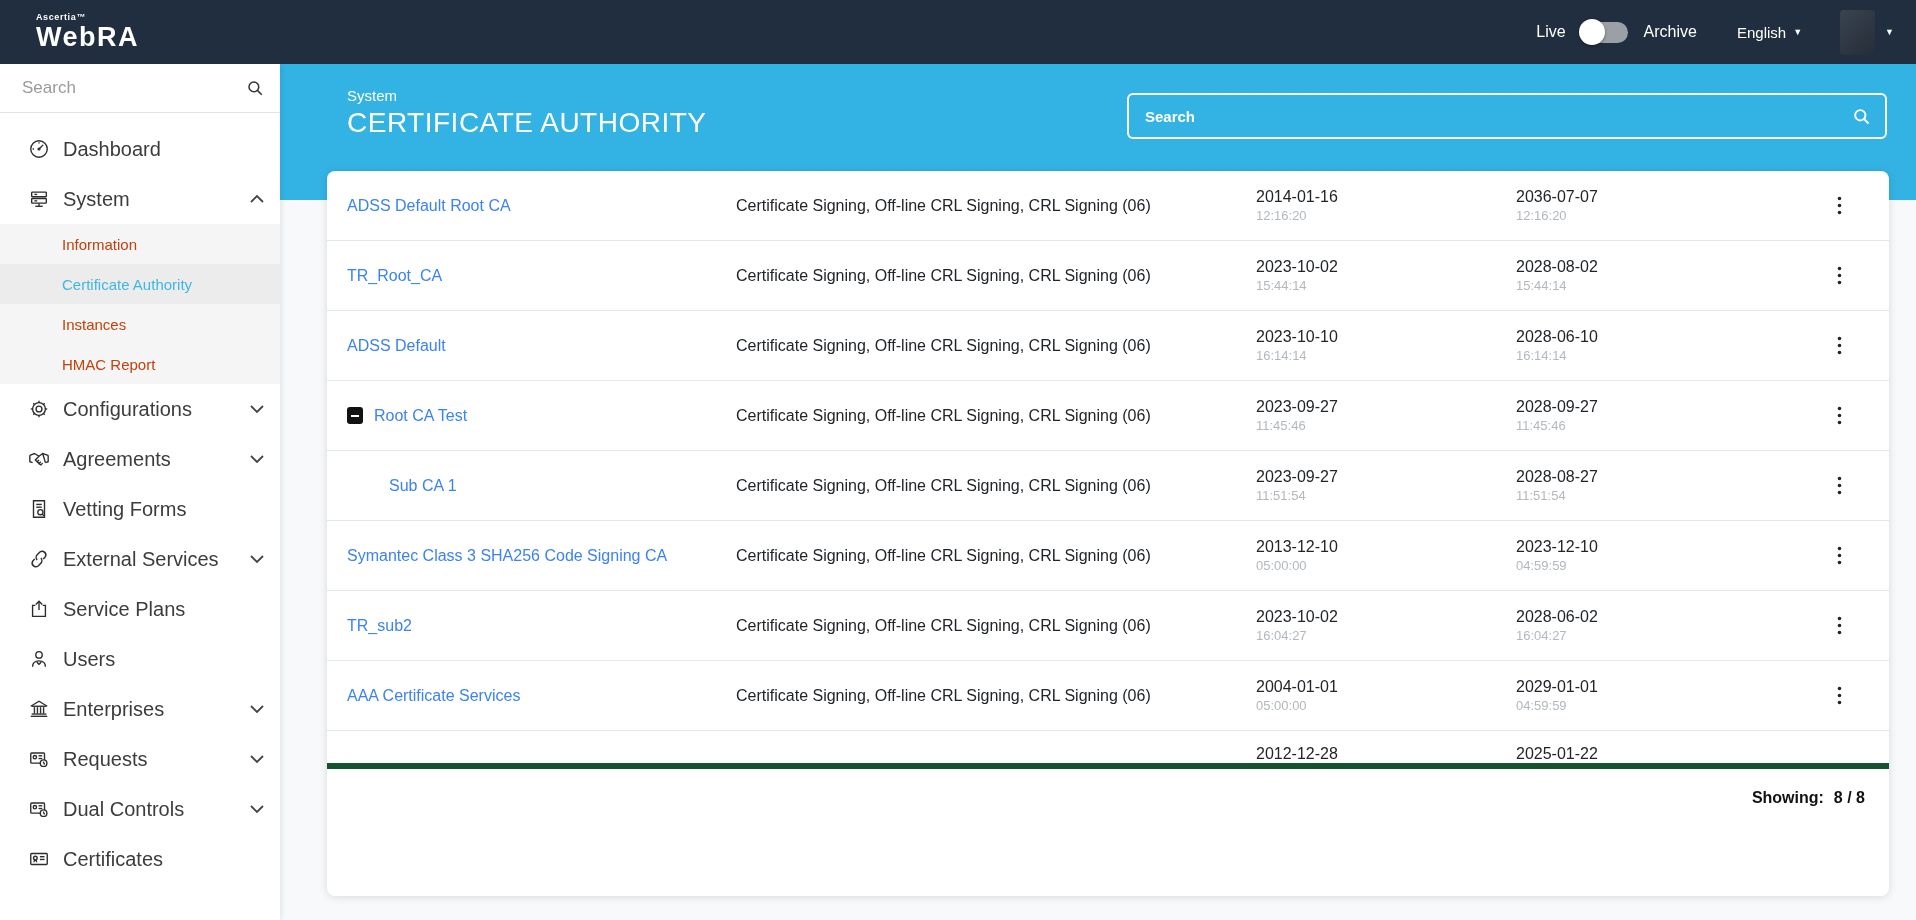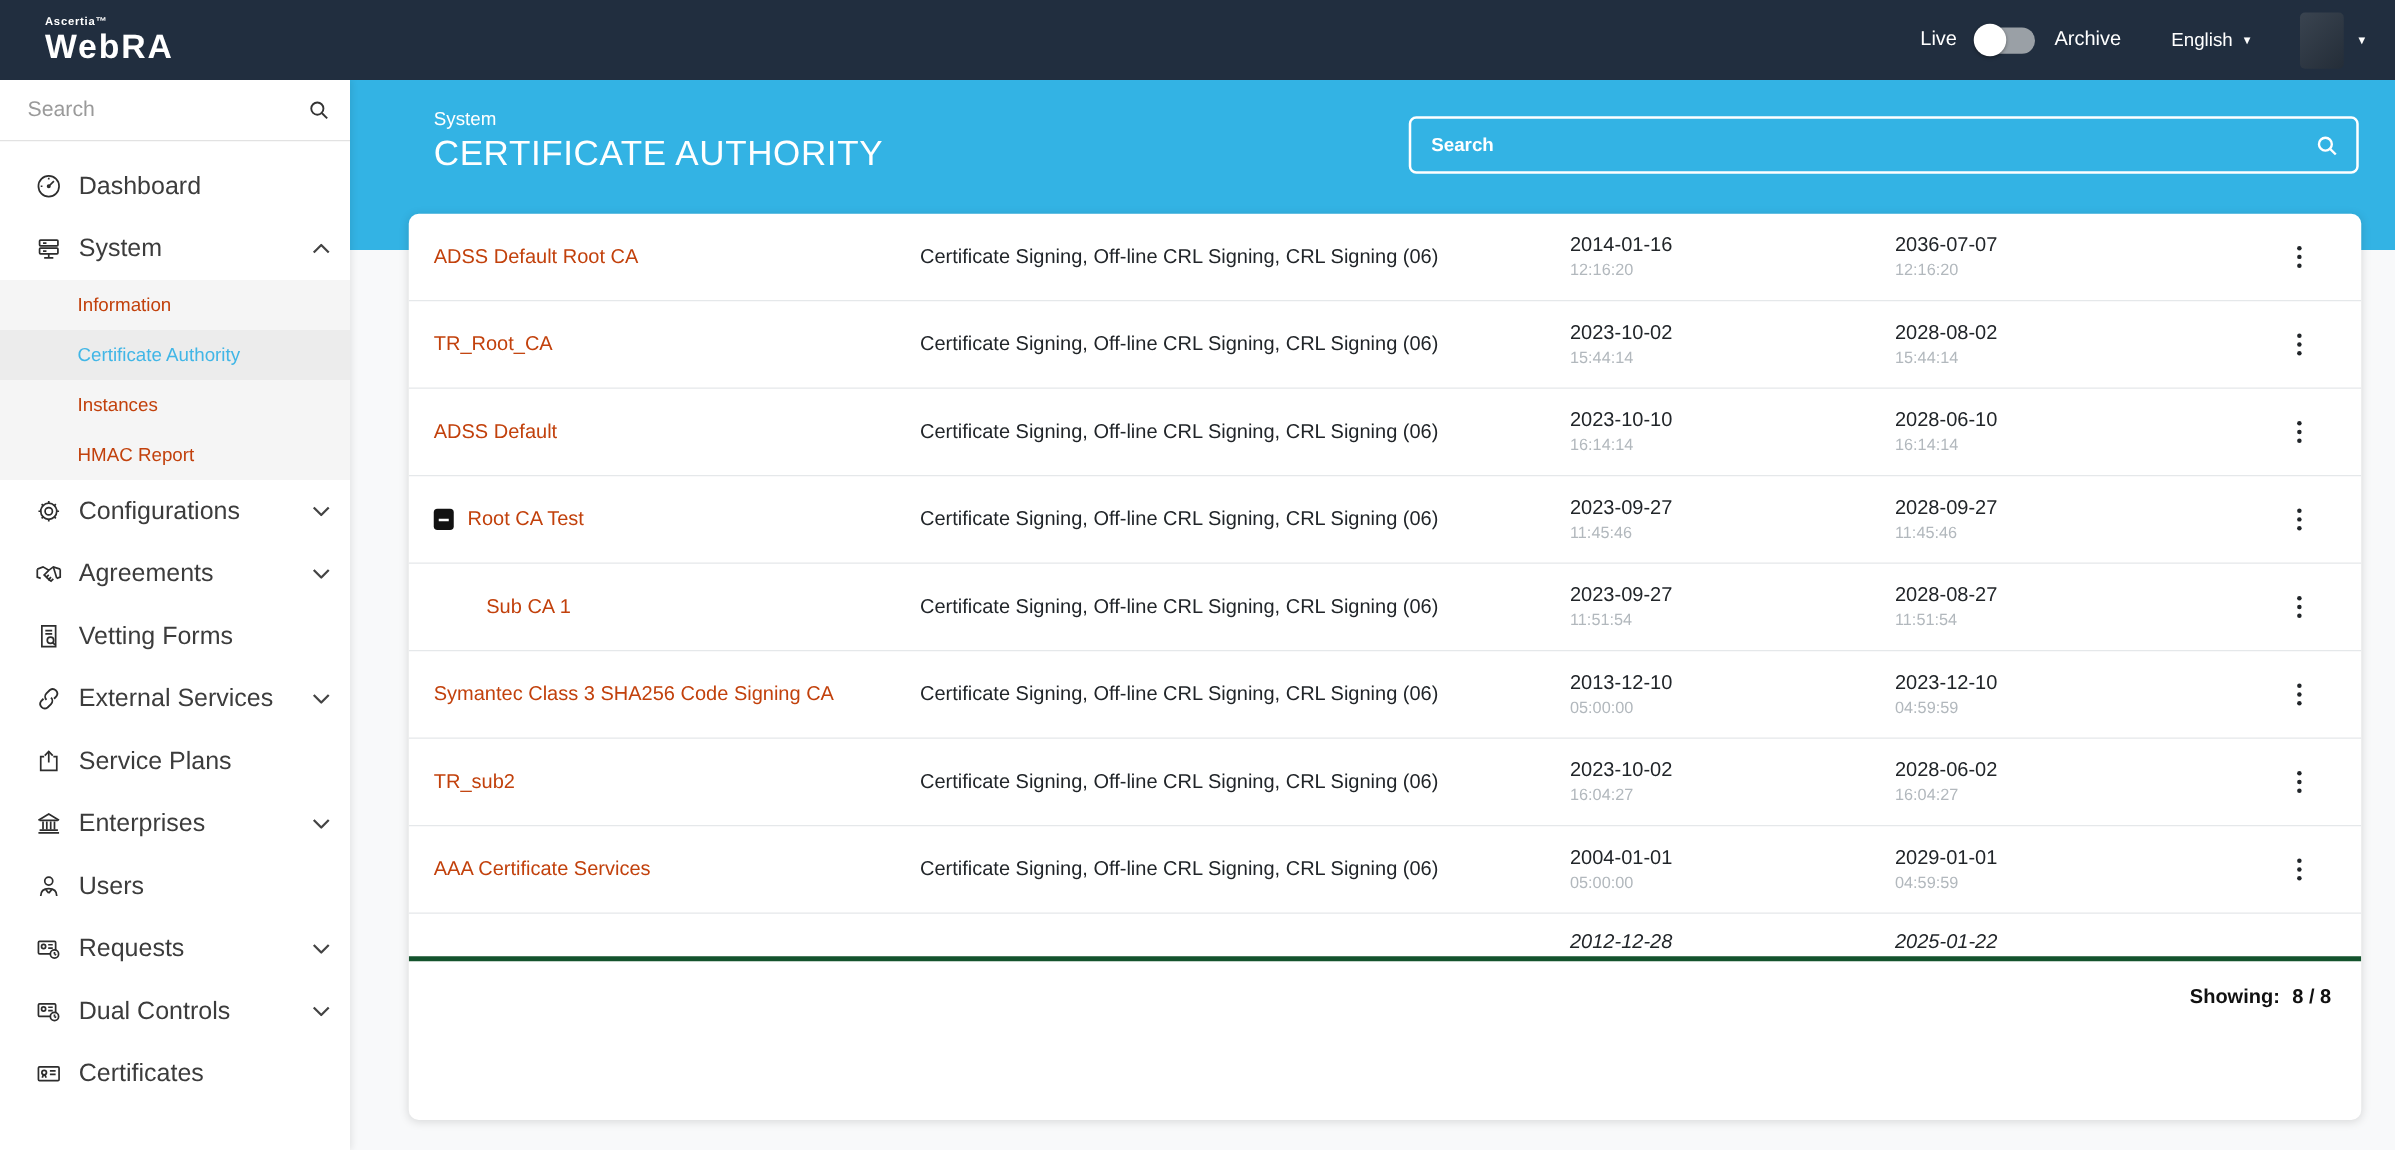--- a/index.html
+++ b/index.html
@@ -51,31 +51,31 @@
 
   
   .card { position:absolute; left:327px; top:171px; width:1562px; height:725px; background:#fff; border-radius:8px;
           box-shadow:0 1px 8px rgba(0,0,0,.13); z-index:10; overflow:hidden; }
   .trow { display:grid; grid-template-columns:389px 520px 260px 274px 1fr; padding-left:20px; align-items:center; }
   .thead { height:69px; border-bottom:1px solid #d9dcdf; }
   .th { font-size:16px; font-weight:700; color:#111; }
   .th-actions { display:flex; justify-content:center; }
   .plus-btn { cursor:pointer; padding:4px; }
   .tbody-row { height:70px; border-bottom:1px solid #e5e8ea; }
-  .cell-issuer { font-size:16px; color:#c2410c; display:flex; align-items:center; }
+  .cell-issuer { font-size:16px; color:#3b82f6; display:flex; align-items:center; }
   .cell-issuer.indent { padding-left:42px; }
   .expand-toggle { width:16px; height:17px; background:#121212; border-radius:3px; margin-right:11px; position:relative; cursor:pointer; flex:0 0 auto; }
   .expand-toggle::after { content:""; position:absolute; left:4px; top:7.5px; width:8px; height:2px; background:#fff; }
   .cell-purpose { font-size:16px; color:#212529; }
   .cell-date { display:flex; flex-direction:column; justify-content:center; }
   .d-date { font-size:16px; color:#212529; line-height:21px; }
   .d-time { font-size:13px; color:#b2b8bd; line-height:18px; }
   .cell-actions { display:flex; justify-content:center; }
   .kebab { cursor:pointer; padding:4px 8px; }
-  .row-partial { height:38px; border-bottom:4px solid #14532d; overflow:hidden; align-items:start;font-style:italic; }
+  .row-partial { height:38px; border-bottom:6px solid #14532d; overflow:hidden; align-items:start; }
   .row-partial .cell-date { padding-top:12px; }
   .tfoot { height:58px; display:flex; align-items:center; justify-content:flex-end; padding-right:24px; gap:10px; }
   .showing-label, .showing-value { font-size:16px; font-weight:700; color:#111; }
 </style>
 </head>
 <body>
 
 <div class="topbar">
   <div class="brand">
     <span class="brand-top">Ascertia™</span>
@@ -235,20 +235,32 @@
             <line x1="12" y1="3.5" x2="12" y2="13"></line>
             <polyline points="8.5,7 12,3.5 15.5,7"></polyline>
           </svg>
       </span>
       <span class="si-label">Service Plans</span>
     </div>
 
     <div class="side-item">
       <span class="si-icon">
         <svg width="22" height="22" viewBox="0 0 24 24" fill="none" stroke="#2d2d2d" stroke-width="1.5">
+            <circle cx="12" cy="7.5" r="3.5"></circle>
+            <path d="M5 20.5 c0-4.5 3-6.5 7-6.5 s7 2 7 6.5"></path>
+            <line x1="9.5" y1="15" x2="12" y2="18"></line>
+            <line x1="14.5" y1="15" x2="12" y2="18"></line>
+          </svg>
+      </span>
+      <span class="si-label">Users</span>
+    </div>
+
+    <div class="side-item">
+      <span class="si-icon">
+        <svg width="22" height="22" viewBox="0 0 24 24" fill="none" stroke="#2d2d2d" stroke-width="1.5">
             <polyline points="3,9 12,3.5 21,9"></polyline>
             <line x1="4" y1="9" x2="20" y2="9"></line>
             <line x1="7" y1="10" x2="7" y2="17"></line>
             <line x1="10.3" y1="10" x2="10.3" y2="17"></line>
             <line x1="13.7" y1="10" x2="13.7" y2="17"></line>
             <line x1="17" y1="10" x2="17" y2="17"></line>
             <line x1="4" y1="17.5" x2="20" y2="17.5"></line>
             <line x1="3" y1="20" x2="21" y2="20"></line>
           </svg>
       </span>
@@ -256,32 +268,20 @@
       <span class="si-chev">
         <svg width="14" height="8" viewBox="0 0 14 8" fill="none" stroke="#444" stroke-width="1.8">
             <polyline points="1,1 7,7 13,1"></polyline>
           </svg>
       </span>
     </div>
 
     <div class="side-item">
       <span class="si-icon">
         <svg width="22" height="22" viewBox="0 0 24 24" fill="none" stroke="#2d2d2d" stroke-width="1.5">
-            <circle cx="12" cy="7.5" r="3.5"></circle>
-            <path d="M5 20.5 c0-4.5 3-6.5 7-6.5 s7 2 7 6.5"></path>
-            <line x1="9.5" y1="15" x2="12" y2="18"></line>
-            <line x1="14.5" y1="15" x2="12" y2="18"></line>
-          </svg>
-      </span>
-      <span class="si-label">Users</span>
-    </div>
-
-    <div class="side-item">
-      <span class="si-icon">
-        <svg width="22" height="22" viewBox="0 0 24 24" fill="none" stroke="#2d2d2d" stroke-width="1.5">
             <rect x="3" y="5.5" width="15" height="11" rx="1"></rect>
             <circle cx="7.5" cy="10" r="1.8"></circle>
             <line x1="11.5" y1="8.5" x2="15.5" y2="8.5"></line>
             <line x1="11.5" y1="11.5" x2="15.5" y2="11.5"></line>
             <circle cx="17" cy="16.5" r="3.6" fill="#ffffff"></circle>
             <line x1="17" y1="14.8" x2="17" y2="16.7"></line>
             <line x1="17" y1="16.7" x2="18.5" y2="17.5"></line>
           </svg>
       </span>
       <span class="si-label">Requests</span>

